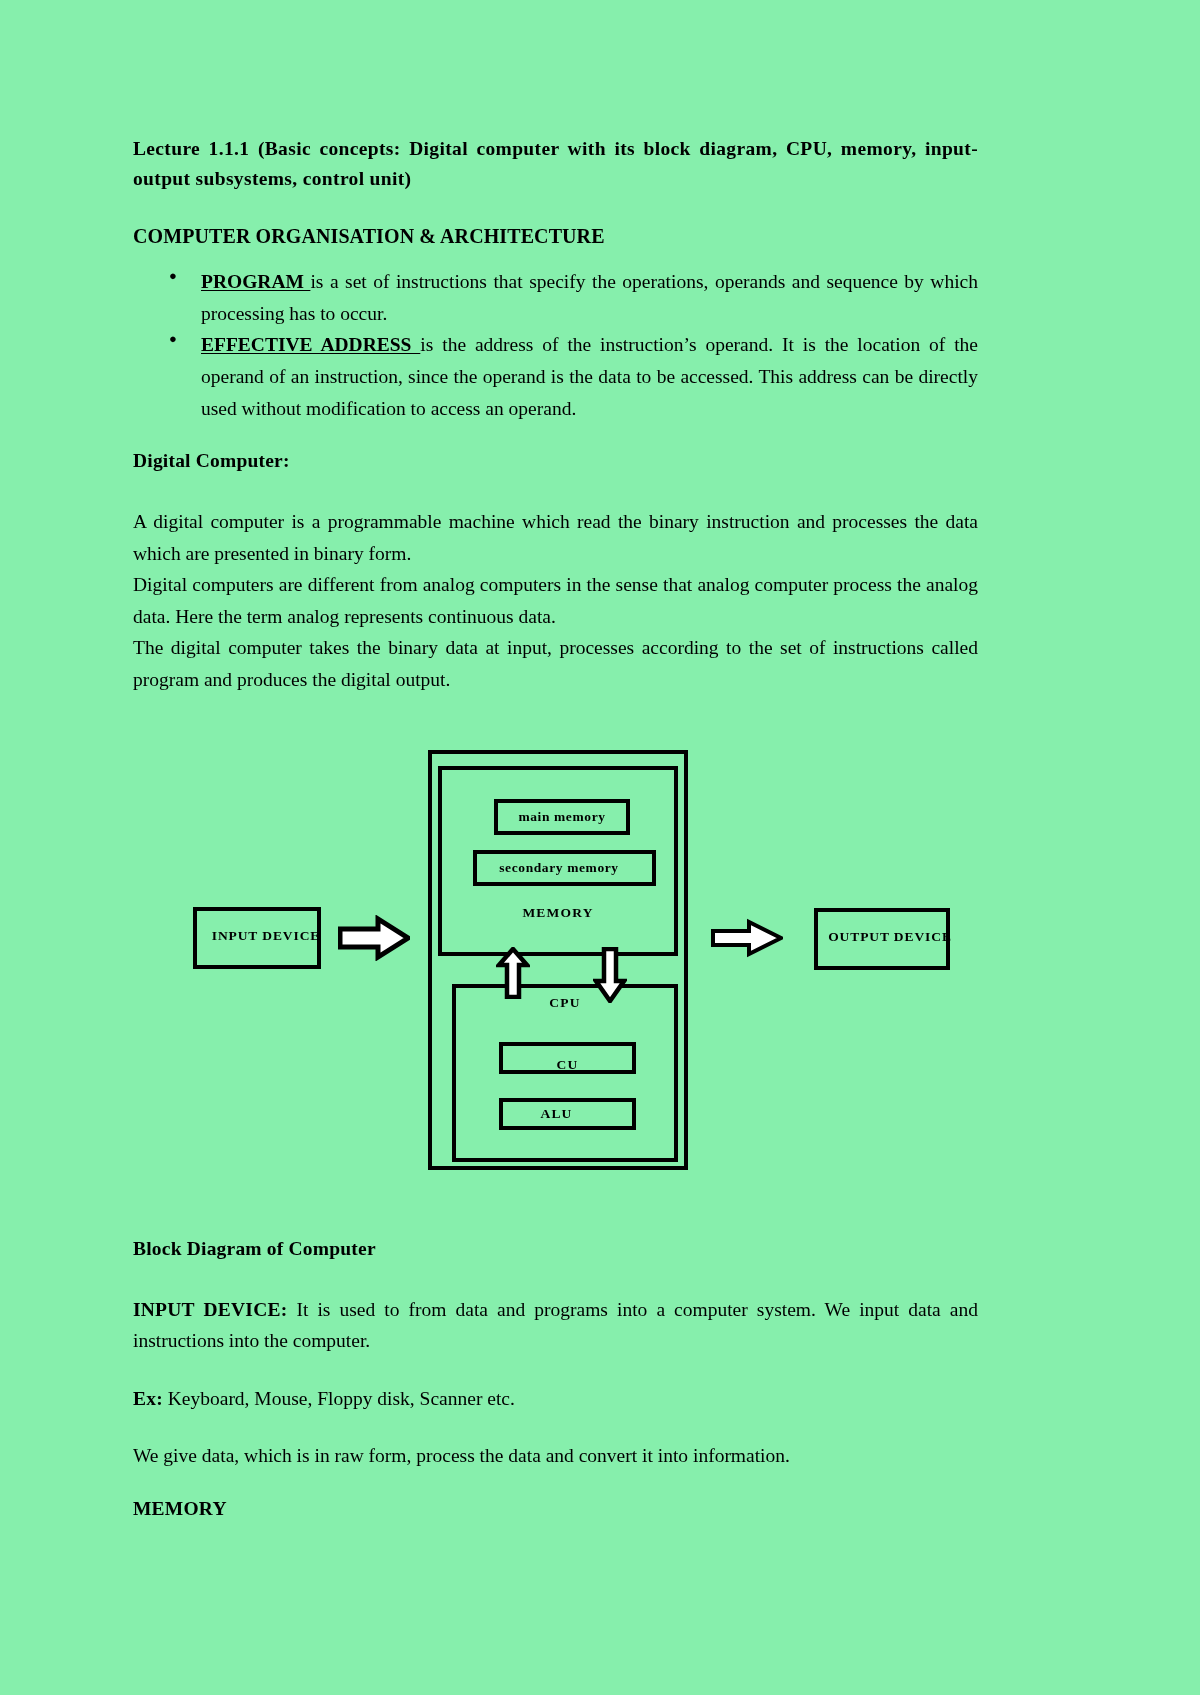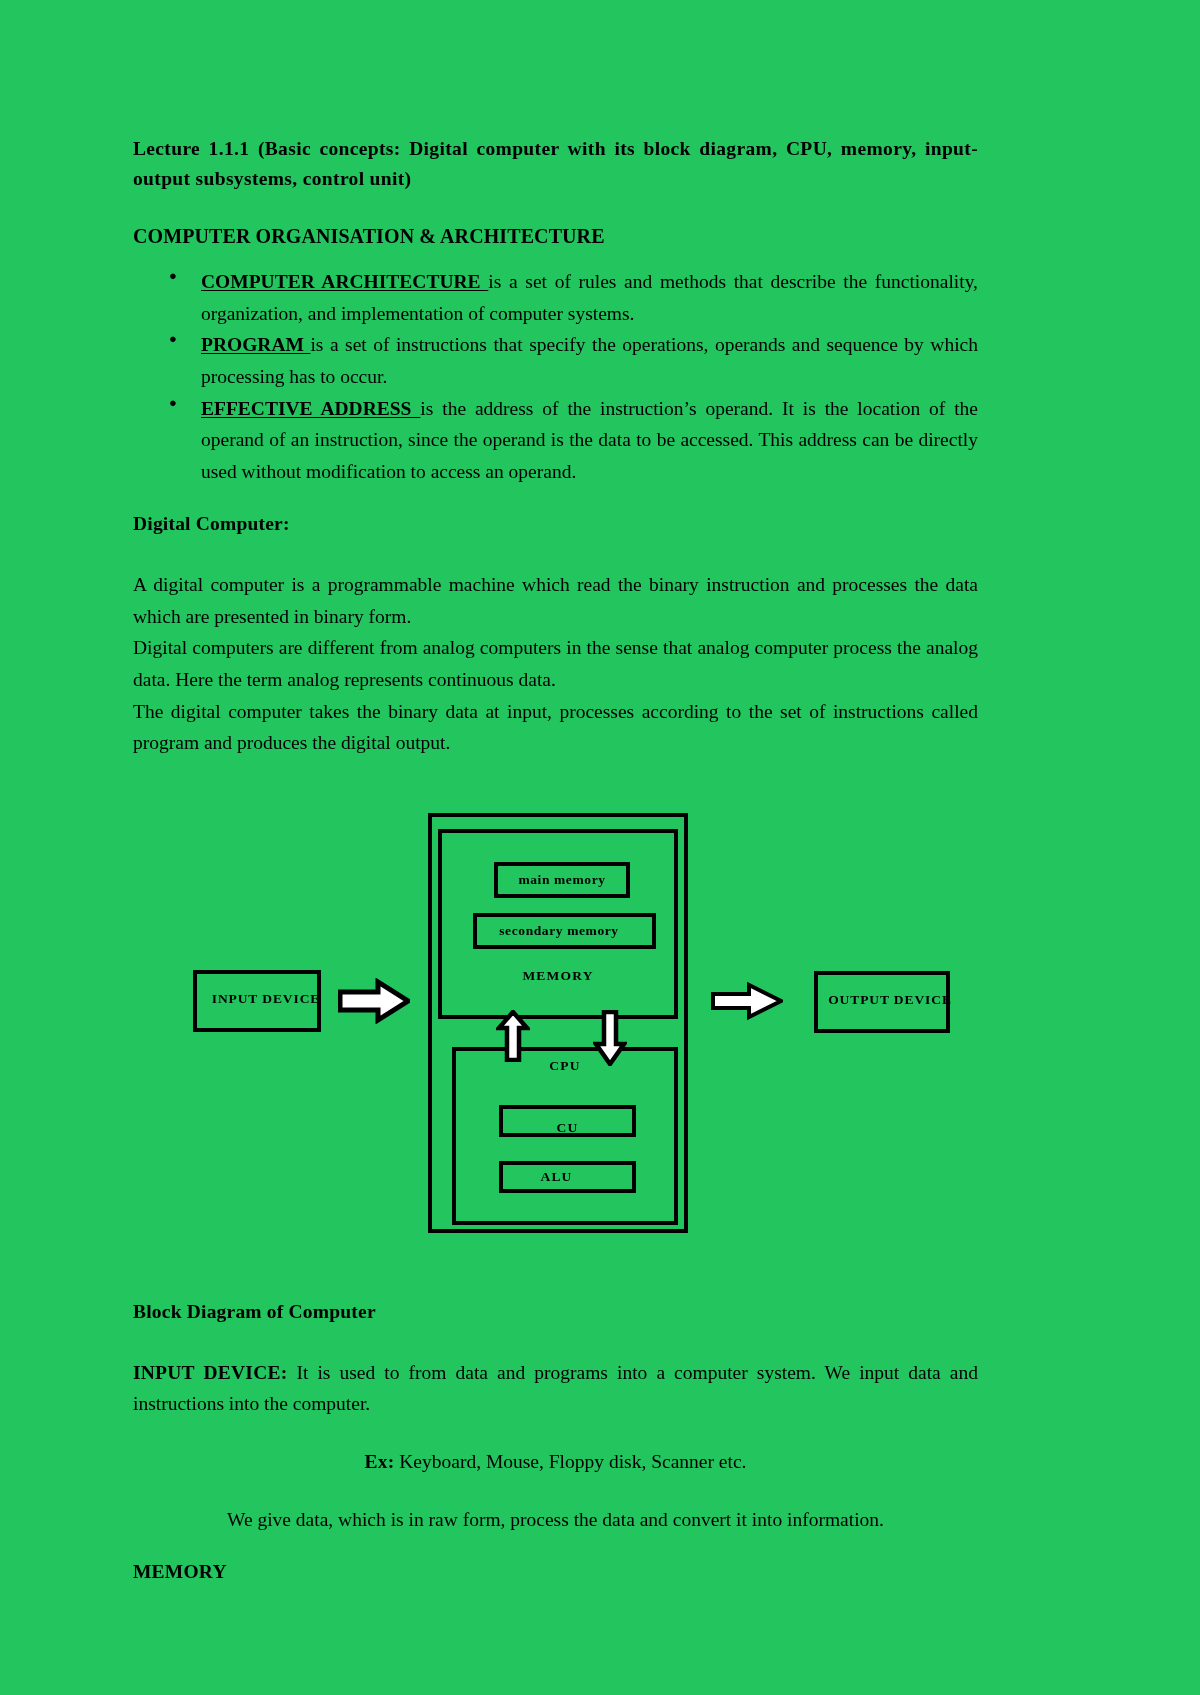--- a/index.html
+++ b/index.html
@@ -8,21 +8,21 @@
     background: #ffffff;
   }
   body {
     font-family: "Liberation Serif", "DejaVu Serif", serif;
     color: #000000;
   }
   .page {
     position: relative;
     width: 1200px;
     height: 1695px;
-    background: #22c55e;
+    background: #86efac;
     overflow: hidden;
     box-sizing: border-box;
   }
   .content {
     position: absolute;
     left: 133px;
     top: 0;
     width: 845px;
   }
 
@@ -49,21 +49,21 @@
     margin: 0;
     letter-spacing: 0.2px;
   }
   .para {
     font-size: 19.5px;
     line-height: 1.62;
     text-align: justify;
     margin: 0;
     hyphens: none;
   }
-  .para.nojust { text-align: center; }
+  .para.nojust { text-align: left; }
 
   ul.bullets {
     list-style: none;
     margin: 0;
     padding: 0;
     padding-top: 18px;
   }
   ul.bullets li {
     position: relative;
     padding-left: 68px;
@@ -154,23 +154,20 @@
 
     <h1 class="doc-title">
       <span>Lecture 1.1.1 (Basic concepts: Digital computer with its block diagram, CPU, memory,</span>
       <span>input-output subsystems, control unit)</span>
     </h1>
 
     <h2 class="section-heading">COMPUTER ORGANISATION &amp; ARCHITECTURE</h2>
 
     <ul class="bullets">
       <li>
-        <span class="term">COMPUTER  ARCHITECTURE </span><span>is a set of rules and methods that describe the functionality, organization, and implementation of computer systems.</span>
-      </li>
-      <li>
         <span class="term">PROGRAM </span><span>is a set of instructions that specify the operations, operands and sequence by which processing has to occur.</span>
       </li>
       <li>
         <span class="term">EFFECTIVE ADDRESS </span><span>is the address of the instruction’s operand. It is the location of the operand of an instruction, since the operand is the data to be accessed. This address can be directly used without modification to access an operand.</span>
       </li>
     </ul>
 
     <div class="gap-md"></div>
     <h3 class="subheading">Digital Computer:</h3>
 

